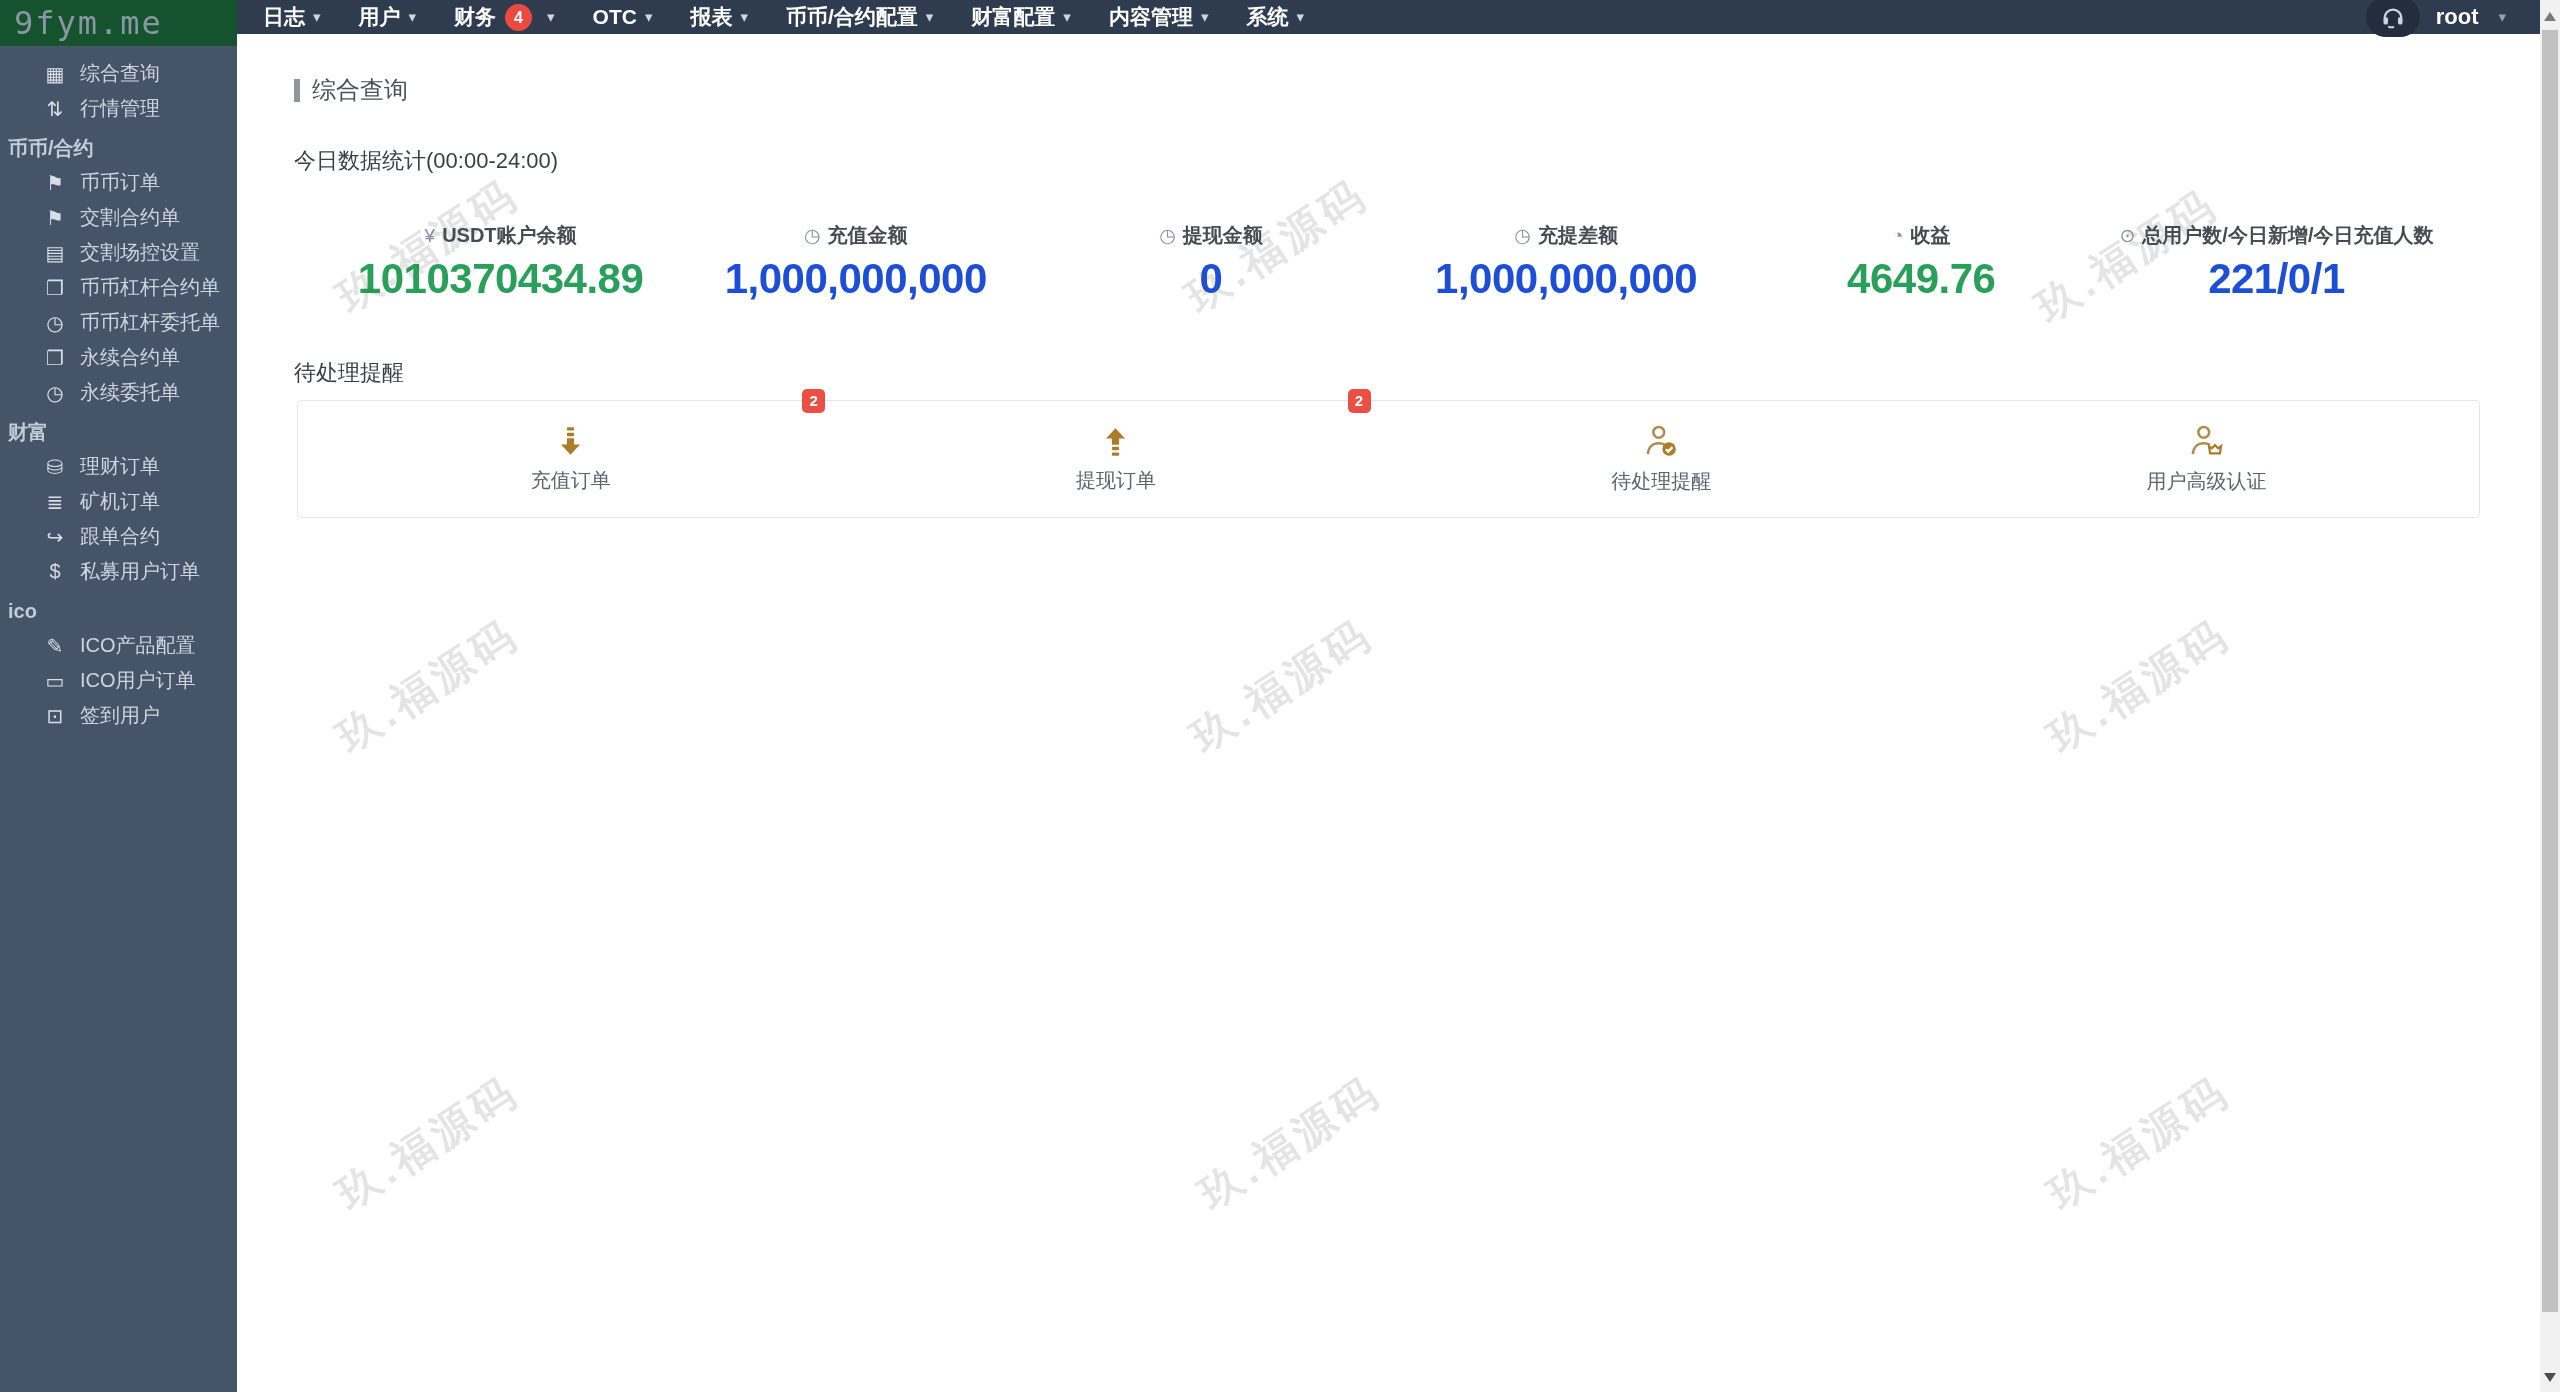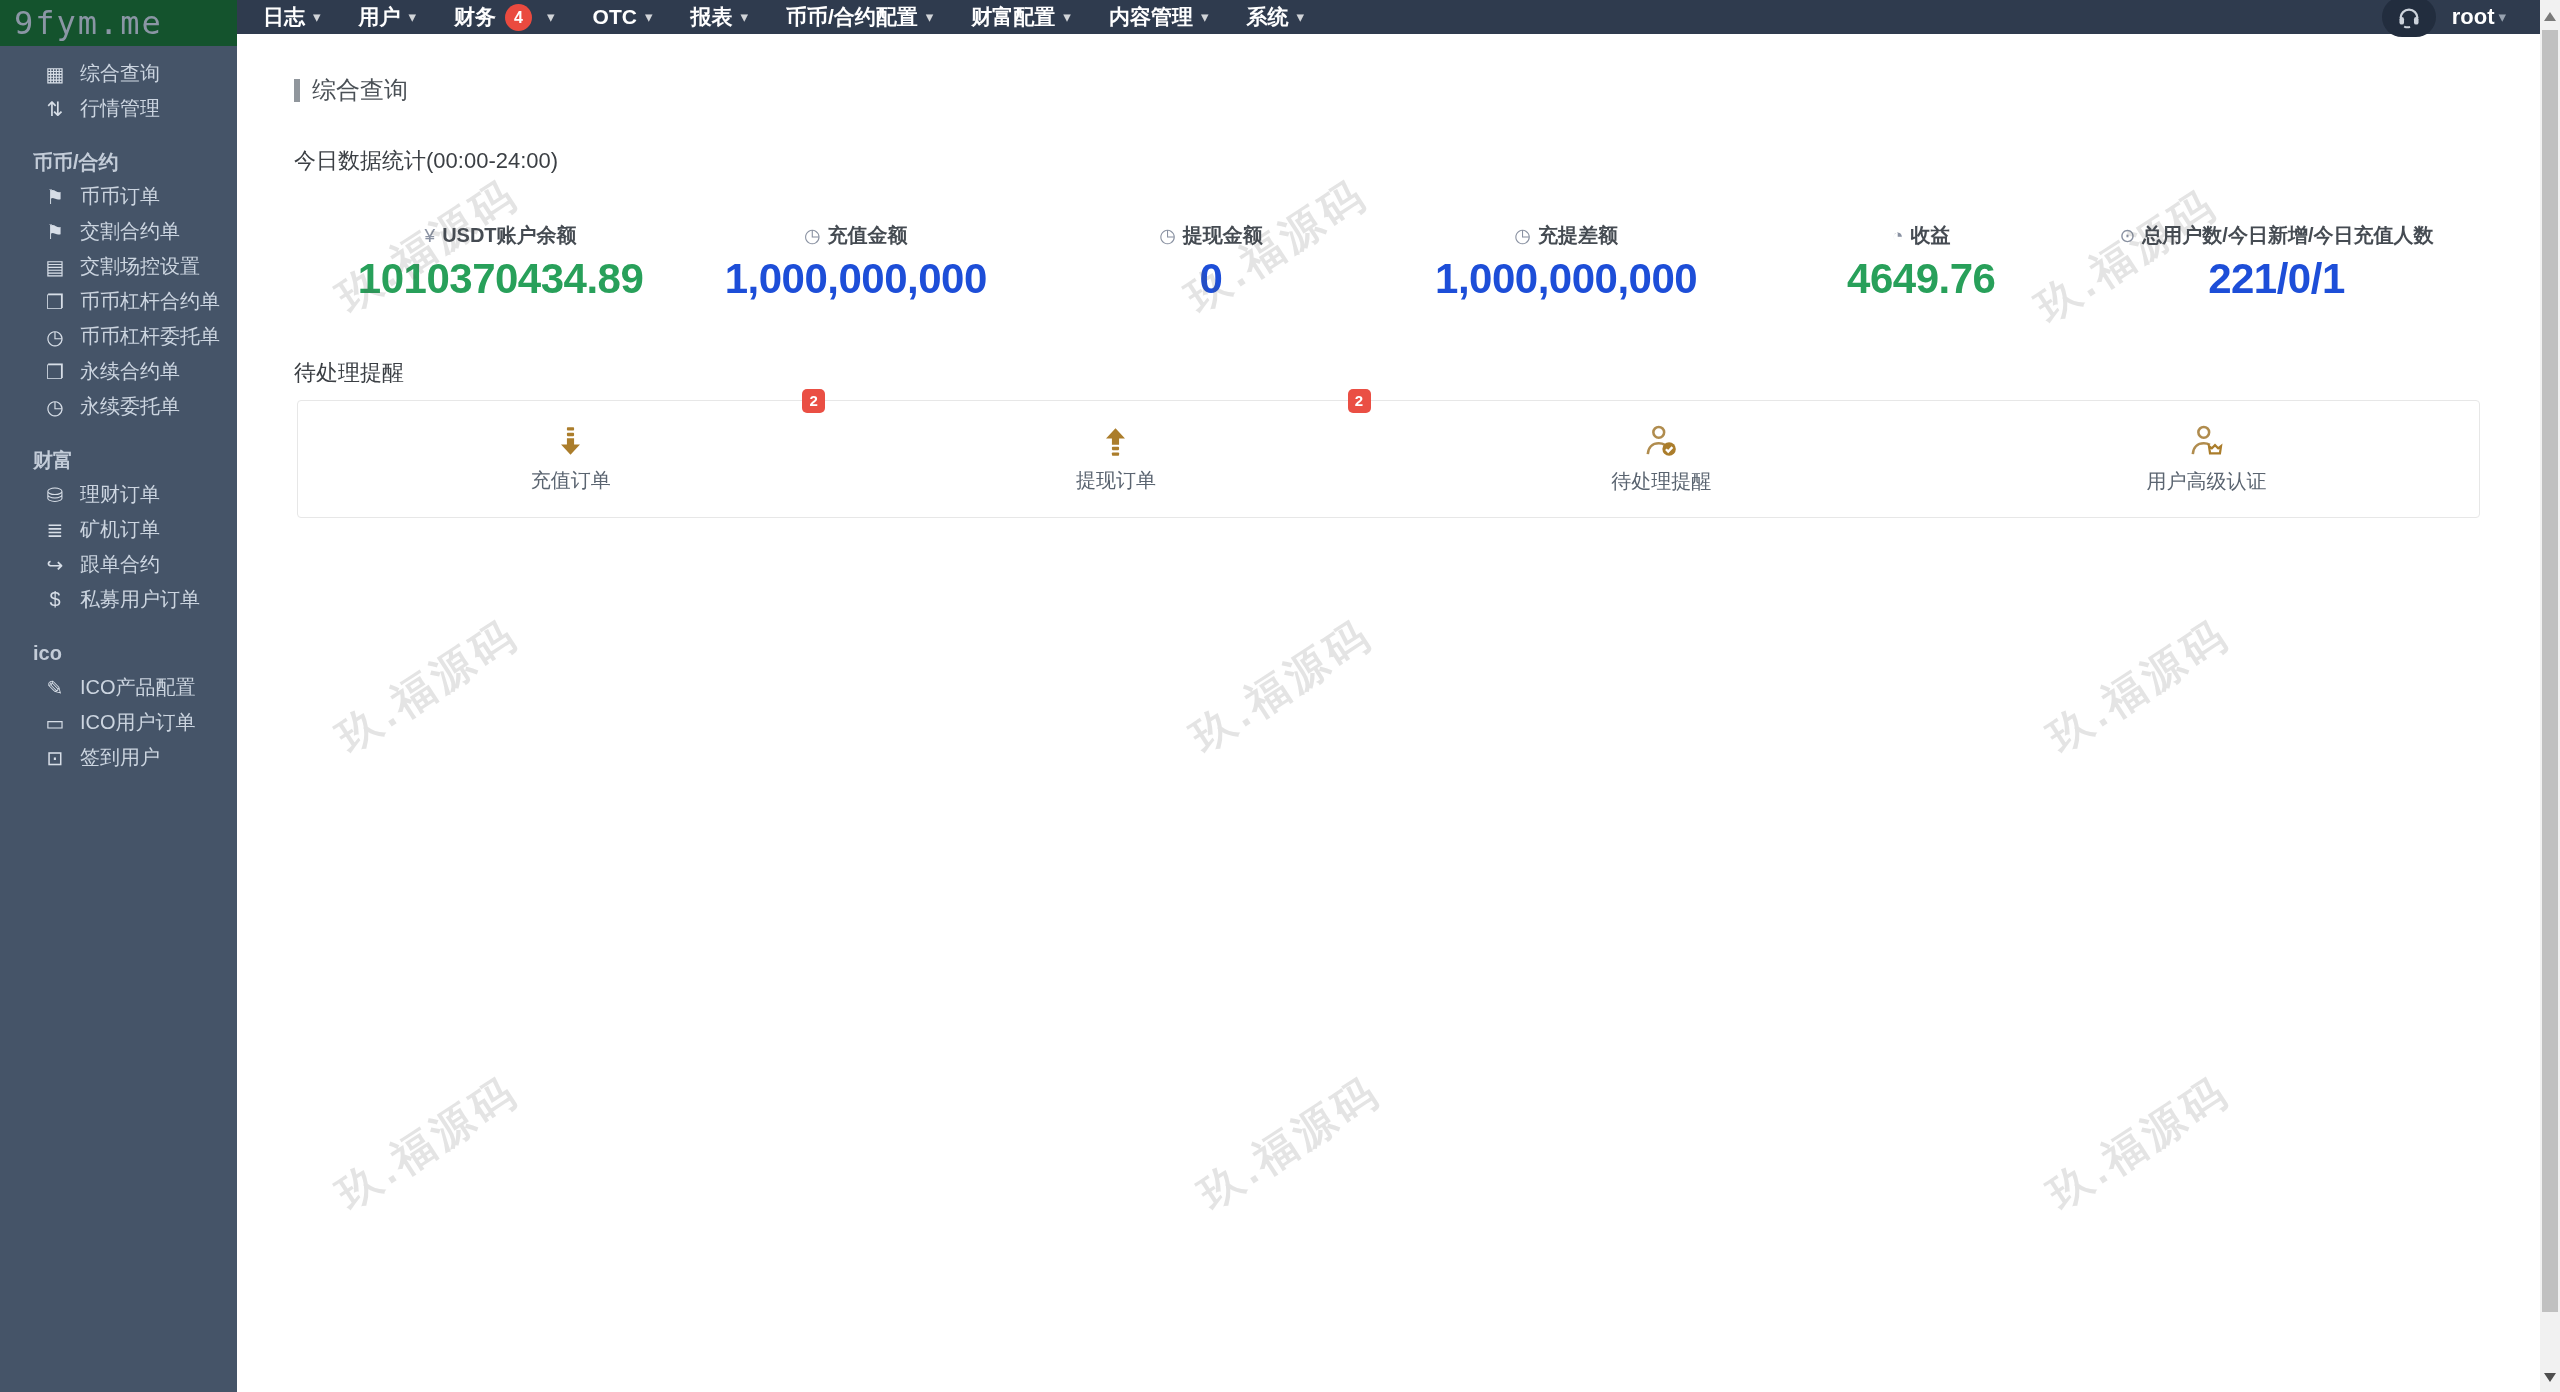--- a/index.html
+++ b/index.html
@@ -14,31 +14,31 @@
   .topbar { position:absolute; left:237px; top:0; right:20px; height:34px; background:#2f3b4e;
             display:flex; align-items:center; padding-left:26px; }
   .nav-item { display:flex; align-items:center; margin-right:38px; cursor:pointer; white-space:nowrap; }
   .nav-label { color:#ffffff; font-size:21px; font-weight:700; }
   .nav-caret { color:rgba(255,255,255,.78); font-size:15px; margin-left:8px; }
   .nav-badge { background:#ea4a3f; color:#fff; width:27px; height:27px; border-radius:50%;
                font-size:16px; font-weight:700; line-height:27px; text-align:center; margin:0 7px 0 9px; }
   .topbar-right { margin-left:auto; display:flex; align-items:center; padding-right:34px; gap:16px; }
   .headset-btn { width:54px; height:40px; border-radius:20px; background:#222d3e;
                  display:flex; align-items:center; justify-content:center; cursor:pointer; }
-  .user-menu { display:flex; align-items:center; gap:4px; cursor:pointer; }
+  .user-menu { display:flex; align-items:center; gap:20px; cursor:pointer; }
   .user-name { color:#fff; font-size:22px; font-weight:700; }
   .user-caret { color:#97a1af; font-size:15px; }
 
   
   .sidebar { position:absolute; left:0; top:46px; width:237px; bottom:0; background:#455468; padding-top:10px; }
   .s-item { display:flex; align-items:center; height:35px; padding-left:40px; color:#ccd5e0;
             font-size:20px; cursor:pointer; white-space:nowrap; }
   .s-item .ic { width:30px; margin-right:10px; text-align:center; font-size:20px; color:#d7dee7; }
-  .s-header { height:34px; line-height:34px; padding-left:33px; color:#c3ccd8; font-size:20px;
-              font-weight:700; margin-top:19px; white-space:nowrap; }
+  .s-header { height:34px; line-height:34px; padding-left:8px; color:#c3ccd8; font-size:20px;
+              font-weight:700; margin-top:5px; white-space:nowrap; }
 
   
   .content { position:absolute; left:237px; top:46px; right:20px; bottom:0; background:#fff; overflow:hidden; }
   .page-title { display:flex; align-items:center; margin:28px 0 0 57px; }
   .title-bar { width:6px; height:23px; background:#90969c; margin-right:12px; }
   .title-text { font-size:24px; color:#4a5056; }
   .subtitle { margin:40px 0 0 57px; font-size:22px; color:#3b3f44; }
 
   .stats { display:flex; margin-top:44px; padding:0 86px; }
   .stat { flex:1; text-align:center; }

